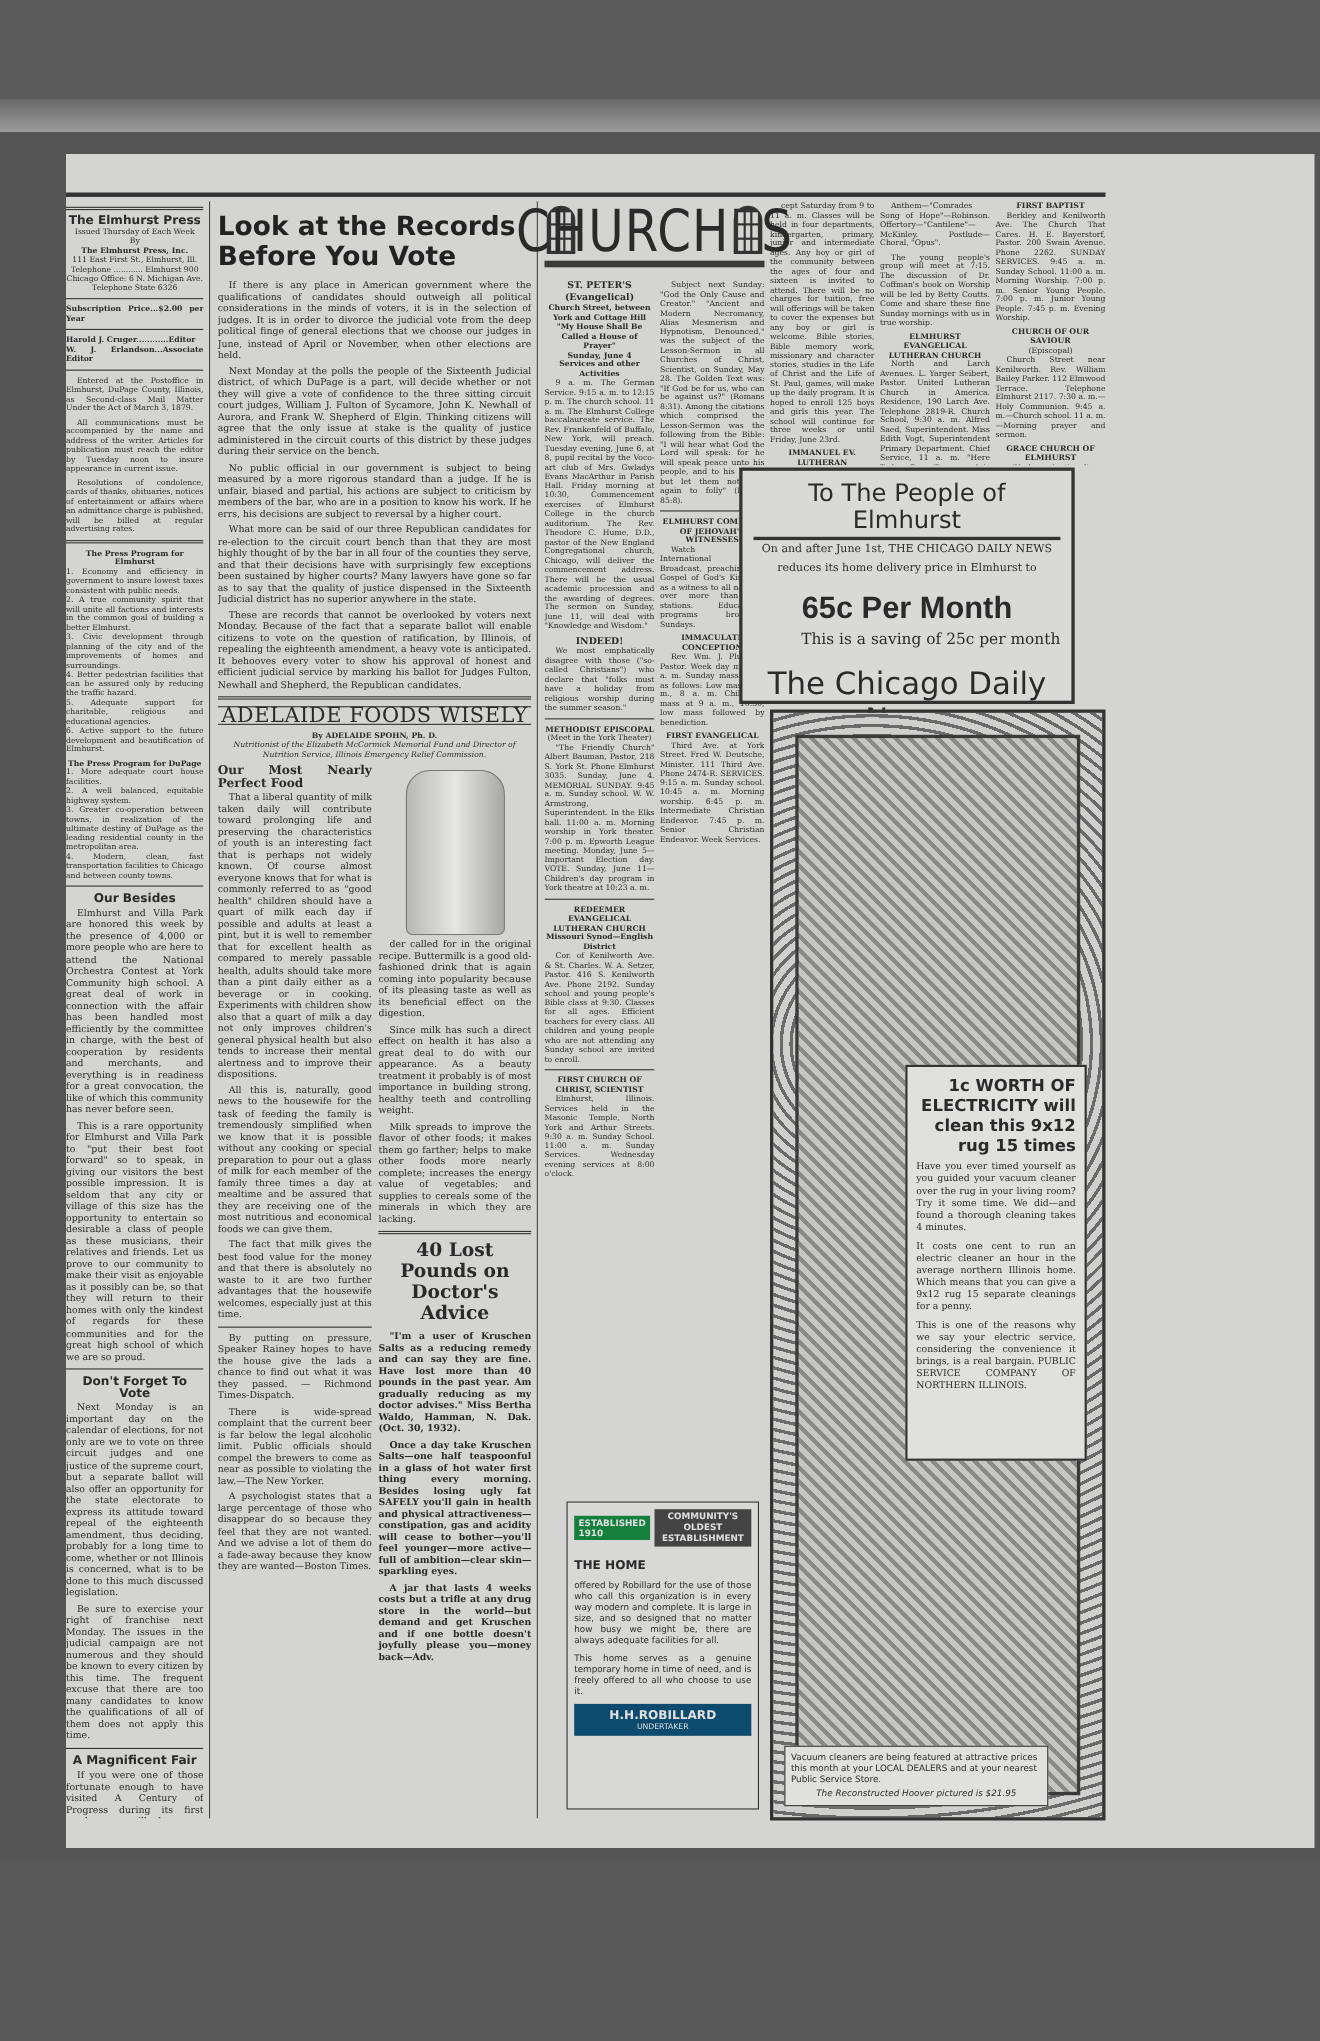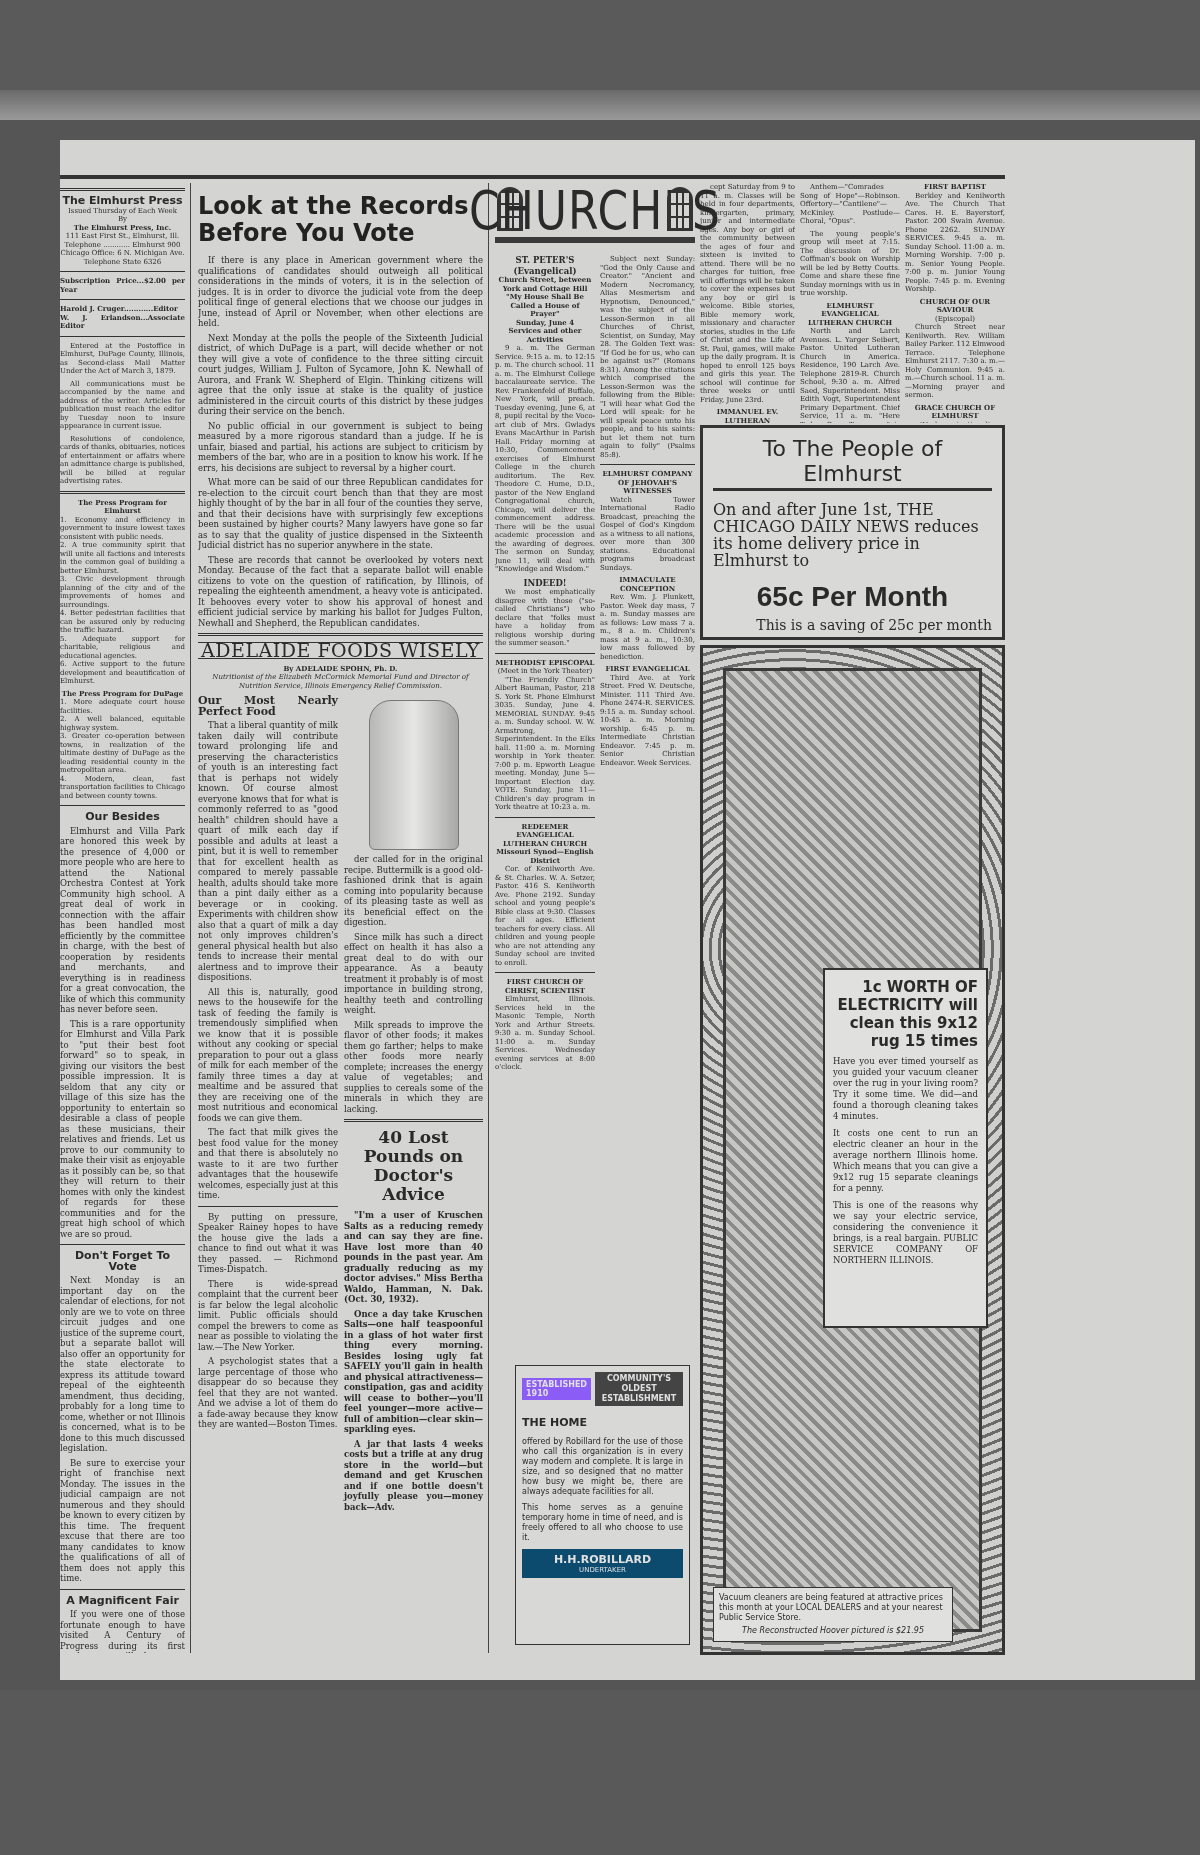--- a/index.html
+++ b/index.html
@@ -20,36 +20,36 @@
 .hr{border-top:1px solid #333;margin:5px 0}
 .hr2{border-top:3px double #333;margin:5px 0}
 .small{font-size:7px;line-height:8.5px}
 .big-head{font-family:"DejaVu Sans",sans-serif;font-size:24px;line-height:27px;font-weight:bold;margin:10px 0 8px;color:#222}
 .foods-head{border:1px solid #333;border-width:1px 0;font-size:19px;letter-spacing:0.5px;text-align:center;padding:2px 0;margin:6px 0}
 .churches-banner{height:60px;border-bottom:6px solid #3a3a3a;position:relative;display:flex;align-items:center;justify-content:center}
 .church-window{width:26px;height:44px;background:#333;border-radius:13px 13px 0 0;position:absolute;top:4px;display:grid;grid-template-columns:repeat(3,1fr);gap:2px;padding:6px 4px 3px}
 .church-window span{background:#d4d4d2}
 .churches-word{font-family:"DejaVu Sans",sans-serif;font-size:44px;letter-spacing:1px;font-weight:normal;color:#2a2a2a;transform:scaleY(1.2)}
 .ad-box{position:absolute;border:3px solid #333;background:#d9d9d7}
-.ad-cdn{left:640px;top:250px;width:305px;height:215px;padding:8px 10px}
+.ad-cdn{left:612px;top:250px;width:305px;height:215px;padding:8px 10px}
 .ad-cdn .title{font-family:"DejaVu Sans",sans-serif;font-size:22px;text-align:center;border-bottom:3px solid #333;padding-bottom:2px}
-.ad-cdn .body{font-size:16px;line-height:17px;text-align:left;margin-top:10px}
+.ad-cdn .body{font-size:10px;line-height:17px;text-align:center;margin-top:0}
 .ad-cdn .price{font-family:Liberation Sans, sans-serif;font-weight:bold;font-size:28px;text-align:center;margin-top:12px}
 .ad-cdn .saving{font-size:14px;text-align:right;margin-top:4px}
 .ad-cdn .brand{font-family:"DejaVu Sans",sans-serif;font-size:28px;text-align:center;margin-top:16px}
 .ad-cdn .phone{font-size:14px;text-align:right;padding-right:40px}
 .ad-rug{left:640px;top:470px;width:305px;height:1010px;background:repeating-radial-gradient(circle at 30% 30%,#6a6a6a 0 3px,#cfcfcd 3px 9px);border:3px solid #333}
 .rug-inner{position:absolute;left:20px;top:20px;right:20px;bottom:20px;border:3px solid #3a3a3a;background:repeating-linear-gradient(45deg,#8a8a88 0 4px,#c6c6c4 4px 9px)}
 .rug-card{position:absolute;left:120px;top:320px;width:165px;height:360px;background:#e0e0de;border:2px solid #333;padding:8px;font-family:"DejaVu Sans",sans-serif}
 .rug-card .h1{font-weight:bold;font-size:15px;line-height:18px;text-align:right}
 .rug-card .txt{font-family:"DejaVu Serif",serif;font-size:8.5px;line-height:11px;text-align:justify;margin-top:6px}
 .rug-footer{position:absolute;left:10px;bottom:10px;width:240px;background:#e0e0de;border:1px solid #333;padding:5px;font-family:"DejaVu Sans",sans-serif;font-size:8px;line-height:10px}
 .robillard{position:absolute;left:455px;top:1190px;width:175px;height:280px;border:1px solid #333;background:#d8d8d6;padding:6px;font-family:"DejaVu Sans",sans-serif}
 .est{display:flex;align-items:center;gap:4px}
-.est .tag{background:#8b5cf6;color:#e0e0e0;font-size:8px;padding:2px 4px;font-weight:bold}
+.est .tag{background:#15803d;color:#e0e0e0;font-size:8px;padding:2px 4px;font-weight:bold}
 .est .tag2{background:#444;color:#e0e0e0;font-size:8px;padding:2px 4px;font-weight:bold;text-align:center;line-height:10px}
 .robillard .home{font-weight:bold;font-size:11px;margin:10px 0 8px}
 .robillard .txt{font-size:8px;line-height:10px;text-align:justify;margin-bottom:6px}
 .robillard .logo{background:#0c4a6e;color:#e0e0e0;text-align:center;padding:4px;font-size:11px;font-weight:bold}
 .robillard .logo small{display:block;font-size:7px;font-weight:normal}
 .lost-head{font-family:"DejaVu Serif",serif;font-weight:bold;font-size:17px;line-height:19px;text-align:center;margin:6px 0}
 .bottle{width:90px;height:150px;margin:4px auto;background:linear-gradient(90deg,#b8b8b6,#e6e6e4,#a8a8a6);border-radius:22px 22px 6px 6px;border:1px solid #777}
 .dark-bottom{position:absolute;left:0;top:1690px;width:1200px;height:165px;background:#595959}
 </style>
 </head>

